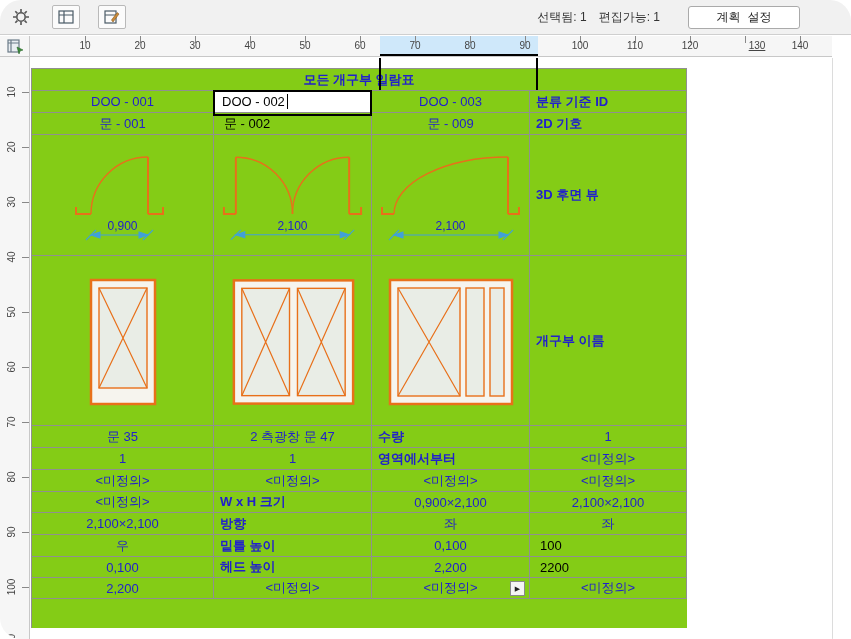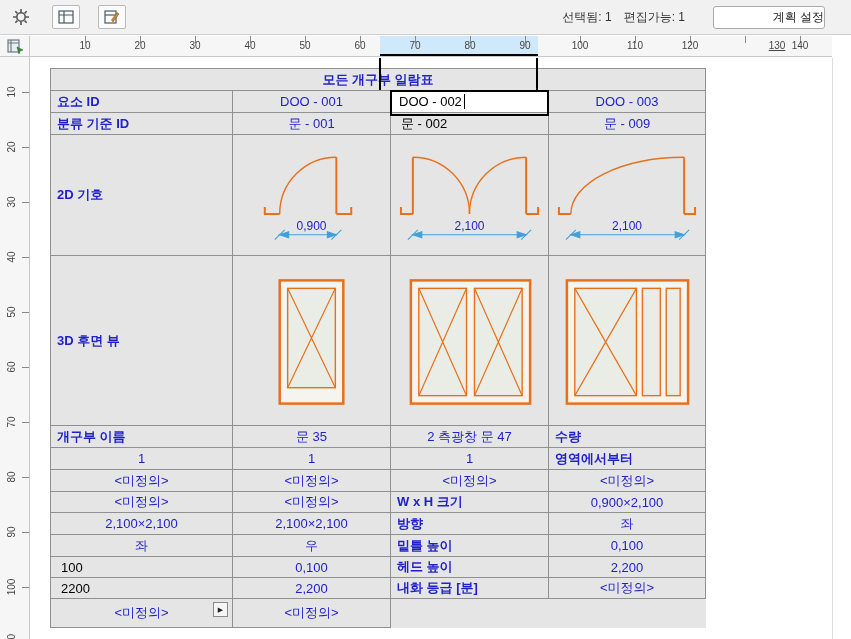--- a/index.html
+++ b/index.html
@@ -4,33 +4,33 @@
 <style>
   :root{
     --text-blue:#2121cc;
     --drawing-orange:#e8701a;
     --dimension-blue:#41a0d9;
     --ruler-highlight:#cfe8fa;
     --grid-line:#909090;
   }
   *{box-sizing:border-box;margin:0;padding:0;}
   body{font-family:"Liberation Sans","DejaVu Sans",sans-serif;}
-  .screen{position:relative;width:851px;height:639px;background:#fff;overflow:hidden;}
+  .screen{position:relative;width:851px;height:639px;background:#fff;overflow:hidden;border-radius:21px;}
 
   
   .toolbar{position:absolute;left:0;top:0;width:851px;height:35px;background:#f1f1f1;
     border-bottom:1px solid #cfcfcf;display:flex;align-items:center;padding:0 0 0 8px;}
   .tb-icon{width:26px;height:24px;display:flex;align-items:center;justify-content:center;cursor:pointer;}
   .tb-btn{width:28px;height:24px;margin-left:18px;background:#fbfbfb;border:1px solid #b9b9b9;border-radius:2px;
     display:flex;align-items:center;justify-content:center;cursor:pointer;}
   .tb-spacer{flex:1;}
   .tb-status{font-size:12px;color:#333;margin-right:28px;white-space:nowrap;}
   .tb-status span{margin-left:12px;}
-  .plan-btn{width:112px;height:23px;margin-right:26px;background:#fff;border:1px solid #aaa;border-radius:3px;
-    font-size:12px;color:#222;font-family:Liberation Sans, sans-serif;cursor:pointer;text-align:right;}
+  .plan-btn{width:112px;height:23px;margin-right:51px;background:#fff;border:1px solid #aaa;border-radius:3px;
+    font-size:12px;color:#222;font-family:Liberation Mono, monospace;cursor:pointer;}
 
   
   .corner{position:absolute;left:0;top:36px;width:30px;height:21px;background:#f6f6f6;
     border-right:1px solid #c8c8c8;border-bottom:1px solid #c8c8c8;display:flex;align-items:center;justify-content:center;}
   .h-ruler{position:absolute;left:30px;top:36px;width:802px;height:21px;background:#f6f6f6;
     border-bottom:1px solid #c8c8c8;overflow:hidden;}
   .h-ticks{position:absolute;left:0;top:0;width:100%;height:7px;
     background:repeating-linear-gradient(to right,transparent 0 54px,#888 54px 55px);background-position:1px 0;}
   .hnum{position:absolute;top:4px;width:30px;text-align:center;font-size:10px;color:#444;z-index:1;}
   .h-highlight{position:absolute;left:350px;top:0;width:158px;height:21px;background:var(--ruler-highlight);
@@ -42,21 +42,21 @@
   .vnum{position:absolute;left:1px;width:20px;height:14px;display:flex;align-items:center;justify-content:center;
     transform:rotate(-90deg);font-size:10px;color:#444;}
 
   
   .canvas{position:absolute;left:31px;top:58px;width:820px;height:581px;background:#fff;overflow:hidden;}
   .page-edge{position:absolute;left:801px;top:0;height:581px;border-left:1px solid #dcdcdc;}
   .col-outline{position:absolute;left:348px;top:0;width:159px;height:32px;
     border-left:2px solid #000;border-right:2px solid #000;pointer-events:none;z-index:3;}
 
   
-  .schedule{position:absolute;left:19px;top:10px;display:grid;background:#e5e5e5;
+  .schedule{position:absolute;left:0;top:10px;display:grid;background:#84cc16;
     grid-template-columns:182px 158px 158px 157px;
     grid-template-rows:22px 22px 22px 121px 170px 22px 22px 22px 21px 22px 22px 21px 21px 29px;
     border-top:1px solid var(--grid-line);border-left:1px solid var(--grid-line);}
   .cell{border-right:1px solid var(--grid-line);border-bottom:1px solid var(--grid-line);
     display:flex;align-items:center;justify-content:center;font-size:13px;color:var(--text-blue);
     white-space:nowrap;overflow:visible;}
   .cell.title{grid-column:1/5;font-weight:bold;}
   .cell.label{justify-content:flex-start;padding-left:6px;font-weight:bold;}
   .cell.pending{color:#000;justify-content:flex-start;padding-left:10px;}
   .cell.editing{position:relative;color:#000;justify-content:flex-start;padding-left:8px;background:#fff;z-index:2;}
@@ -127,21 +127,21 @@
         <span class="hnum" style="left: 150px;">30</span>
         <span class="hnum" style="left: 205px;">40</span>
         <span class="hnum" style="left: 260px;">50</span>
         <span class="hnum" style="left: 315px;">60</span>
         <span class="hnum" style="left: 370px;">70</span>
         <span class="hnum" style="left: 425px;">80</span>
         <span class="hnum" style="left: 480px;">90</span>
         <span class="hnum" style="left: 535px;">100</span>
         <span class="hnum" style="left: 590px;">110</span>
         <span class="hnum" style="left: 645px;">120</span>
-        <span class="hnum" style="left: 732px; text-decoration: underline;">130</span>
+        <span class="hnum" style="left: 712px; text-decoration: underline;">130</span>
         <span class="hnum" style="left: 755px;">140</span>
       </div>
   </div>
 
   <div class="v-ruler">
     <div class="v-ticks"></div>
     <div>
         <span class="vnum" style="top: 28px;">10</span>
         <span class="vnum" style="top: 83px;">20</span>
         <span class="vnum" style="top: 138px;">30</span>
@@ -157,21 +157,20 @@
   </div>
 
   <div class="canvas">
     <div class="page-edge"></div>
     <div class="col-outline"></div>
 
     <div class="schedule">
 
       <div class="cell title">모든 개구부 일람표</div>
 
-      <div class="cell label">요소 ID</div>
       <div class="cell">DOO - 001</div>
       <div class="cell editing">
           <span>DOO - 002</span>
           <span class="caret"></span>
         </div>
       <div class="cell">DOO - 003</div>
 
       <div class="cell label">분류 기준 ID</div>
       <div class="cell">문 - 001</div>
       <div class="cell pending">문 - 002</div>
@@ -299,21 +298,20 @@
       <div class="cell label">밑틀 높이</div>
       <div class="cell">0,100</div>
       <div class="cell pending">100</div>
       <div class="cell">0,100</div>
 
       <div class="cell label">헤드 높이</div>
       <div class="cell">2,200</div>
       <div class="cell pending">2200</div>
       <div class="cell">2,200</div>
 
-      <div class="cell label">내화 등급 [분]</div>
       <div class="cell">&lt;미정의&gt;</div>
       <div class="cell rel">
         <span>&lt;미정의&gt;</span>
         <span class="popup-btn">
             <span>▶</span>
           </span>
       </div>
       <div class="cell">&lt;미정의&gt;</div>
 
     </div>

